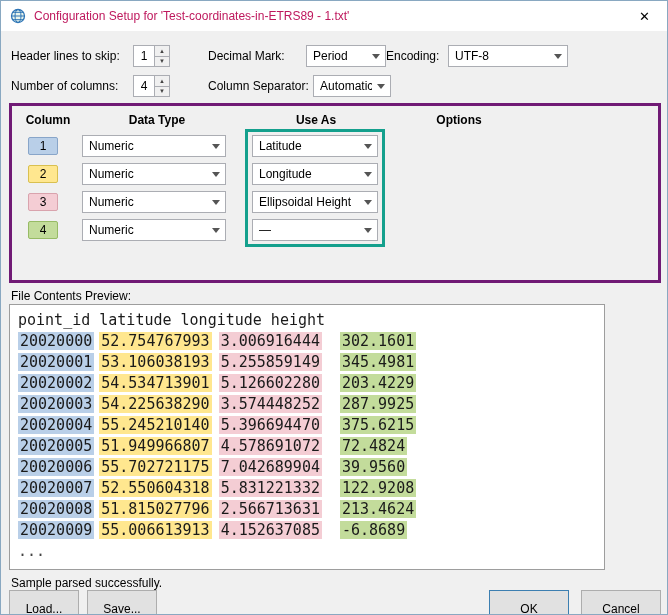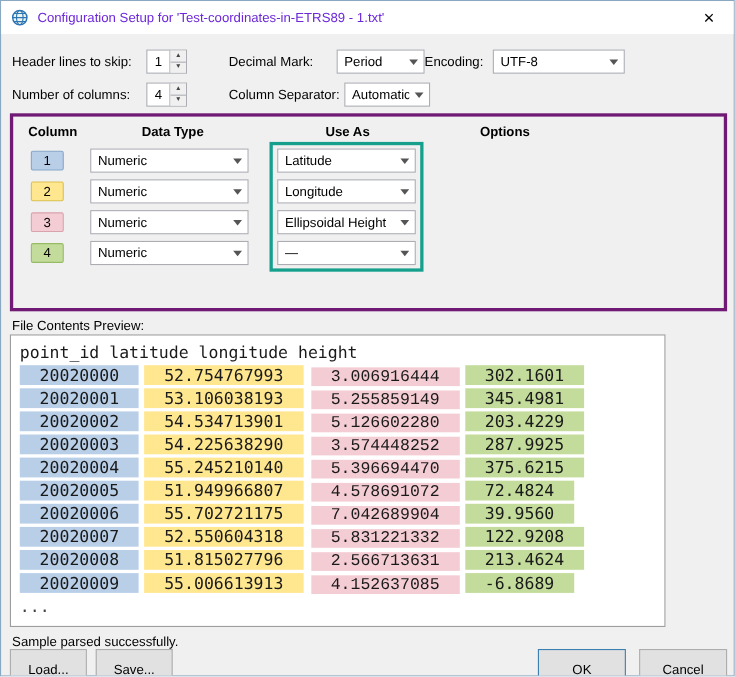--- a/index.html
+++ b/index.html
@@ -14,21 +14,21 @@
     overflow: hidden;
   }
 
   
   .titlebar {
     position: absolute; top: 0; left: 0; right: 0; height: 30px;
     background: #ffffff;
     display: flex; align-items: center;
     padding-left: 9px;
   }
-  .title-text { font-size: 12px; margin-left: 8px; color: #6d28d9; }
+  .title-text { font-size: 12px; margin-left: 8px; color: #be185d; }
   .close-btn {
     margin-left: auto; width: 45px; height: 30px;
     display: flex; align-items: center; justify-content: center;
     font-size: 13px; color: #000; cursor: default;
   }
 
   
   .ctrl-row { position: absolute; left: 0; width: 100%; height: 22px; }
   .ctrl-row .label { position: absolute; top: 0; line-height: 22px; white-space: nowrap; }
 
@@ -95,24 +95,24 @@
   .preview {
     position: absolute; top: 303px; left: 8px; width: 596px; height: 266px;
     background: #fff; border: 1px solid #9d9d9d;
     padding: 5px 8px;
     font-family: "DejaVu Sans Mono", monospace;
     font-size: 15px; line-height: 21px;
     white-space: nowrap; overflow: hidden;
   }
   .pheader { color: #a8a8a8; }
   .pline { height: 21px; color: #1a1a1a; }
-  .hl { padding: 0 18px; }
+  .hl { padding: 0 2px; }
   .c1 { background: var(--col1-bg); margin-right: 5px; }
   .c2 { background: var(--col2-bg); margin-right: 7px; }
-  .c3 { background: var(--col3-bg); margin-right: 5px; font-family: Liberation Mono, monospace; }
+  .c3 { background: var(--col3-bg); margin-right: 18px; }
   .c4 { background: var(--col4-bg); }
   .pellipsis { color: #444; }
 
   
   .status-text { position: absolute; top: 575px; left: 10px; font-size: 12px; }
   .btn {
     position: absolute; top: 589px; height: 38px;
     background: #e1e1e1; border: 1px solid #adadad;
     font-size: 12px; display: flex; align-items: center; justify-content: center;
     font-family: "Liberation Sans", sans-serif;

